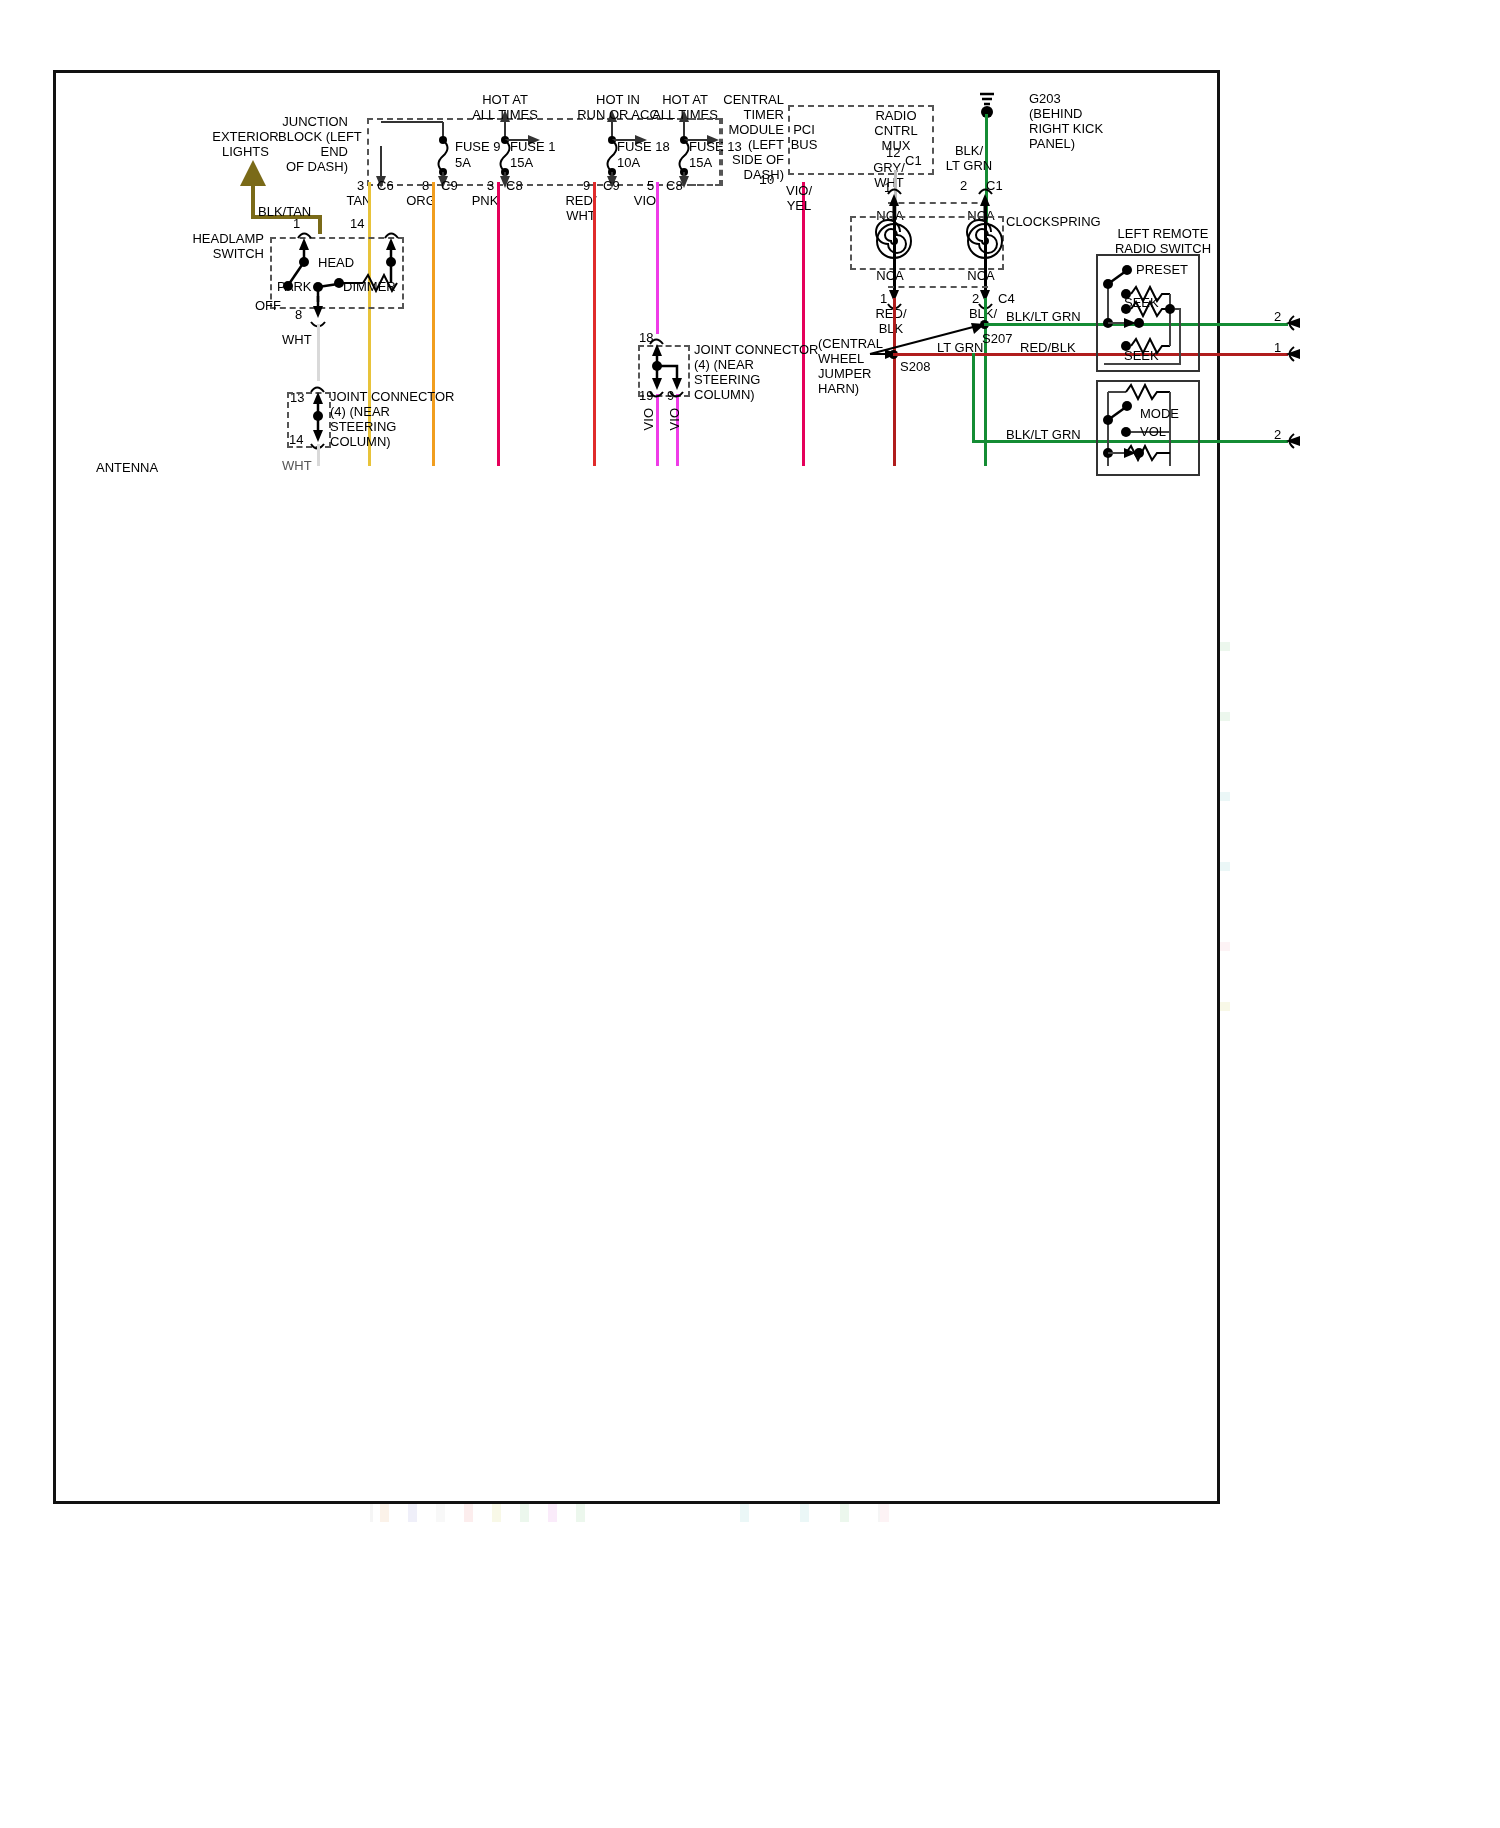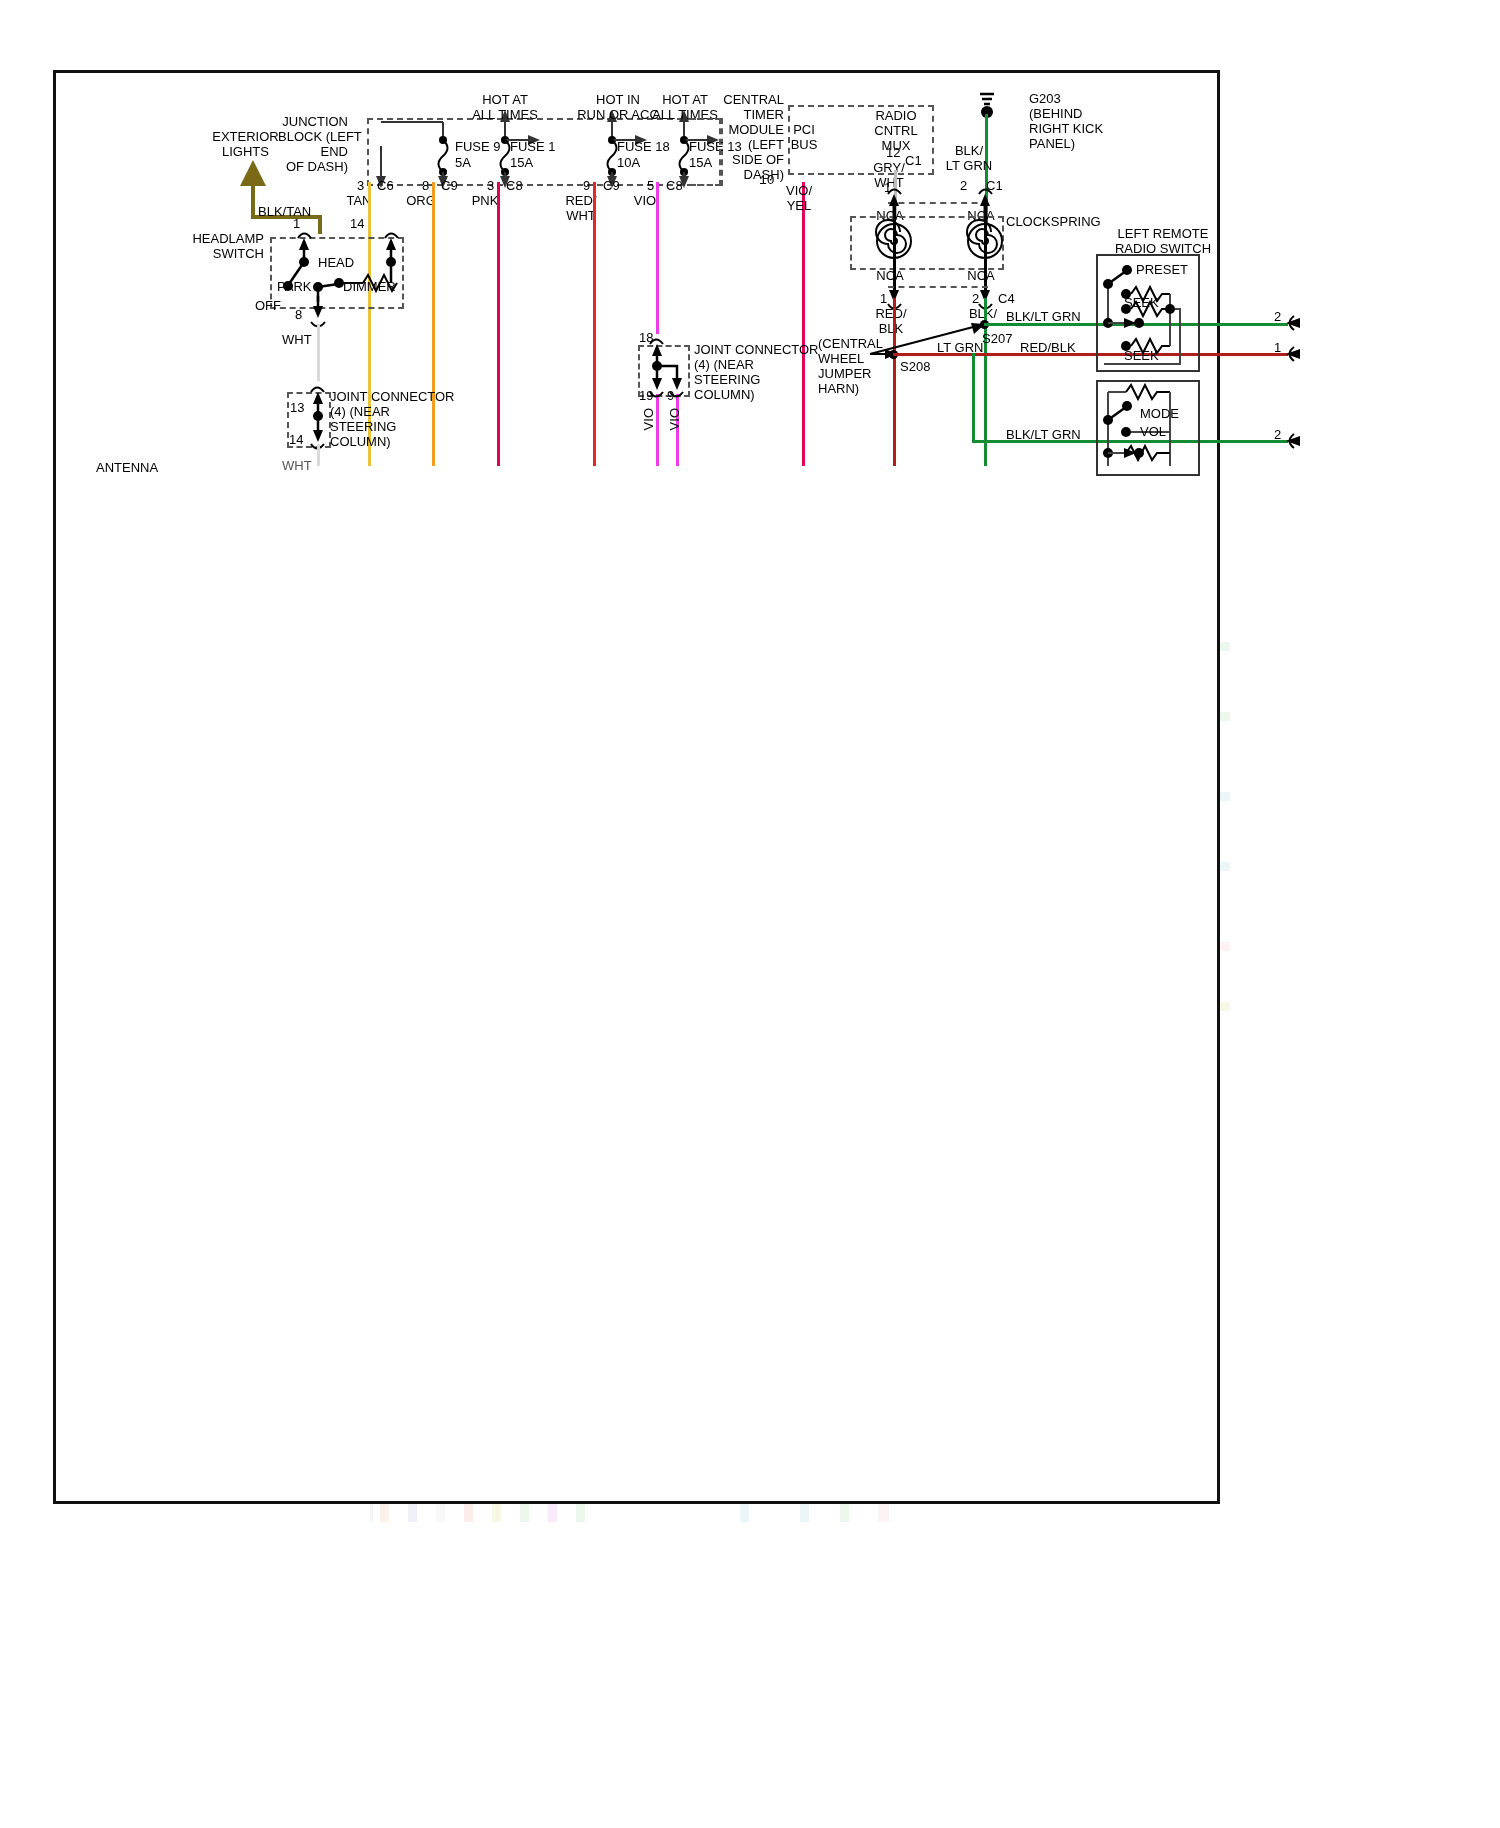--- a/index.html
+++ b/index.html
@@ -236,21 +236,21 @@
 <svg width="40" height="30" style="left:305px;top:296px;">
   <path d="M13,0 L13,14" stroke="#000" stroke-width="2.5" fill="none"></path>
   <polygon points="13,22 8,10 18,10" fill="#000"></polygon>
   <path d="M6,26 q7,9 14,0" stroke="#000" stroke-width="2" fill="none"></path>
 </svg>
 <div class="lbl" style="left:295px;top:307px;">8</div>
 
 <div class="vw" style="left:317px;top:324px;height:57px;background:#d9d9d9;"></div>
 <div class="lbl" style="left:282px;top:332px;">WHT</div>
 
-<div class="lbl" style="left:290px;top:400px;">13</div>
+<div class="lbl" style="left:290px;top:390px;">13</div>
 <div class="dash-box" style="left:287px;top:392px;width:40px;height:52px;"></div>
 <svg width="60" height="80" style="left:287px;top:378px;">
   <path d="M24,14 q6,-9 13,0" stroke="#000" stroke-width="2" fill="none"></path>
   <path d="M31,36 L31,22" stroke="#000" stroke-width="2.5" fill="none"></path>
     <polygon points="31,14 26,26 36,26" fill="#000"></polygon>
   <circle cx="31" cy="38" r="5" fill="#000"></circle>
   <path d="M31,38 L31,56" stroke="#000" stroke-width="2.5" fill="none"></path>
     <polygon points="31,64 26,52 36,52" fill="#000"></polygon>
   <path d="M24,66 q6,9 13,0" stroke="#000" stroke-width="2" fill="none"></path>
 </svg>

